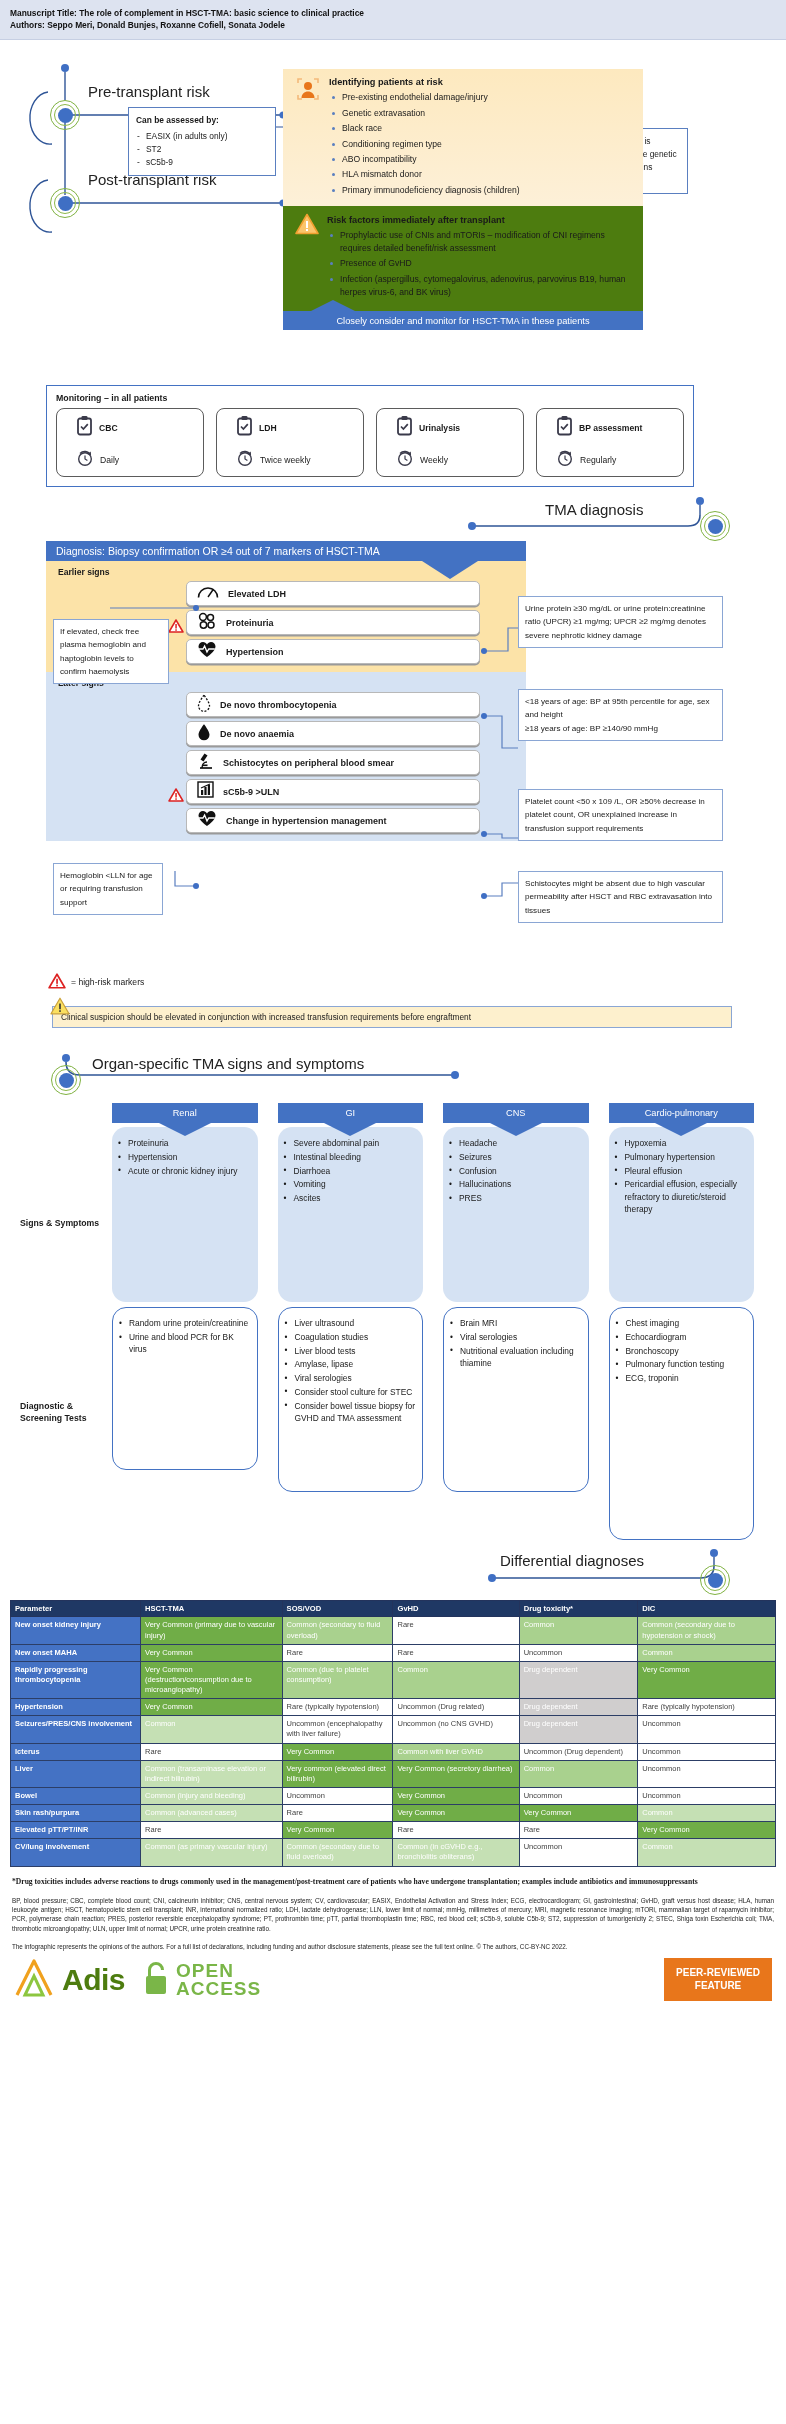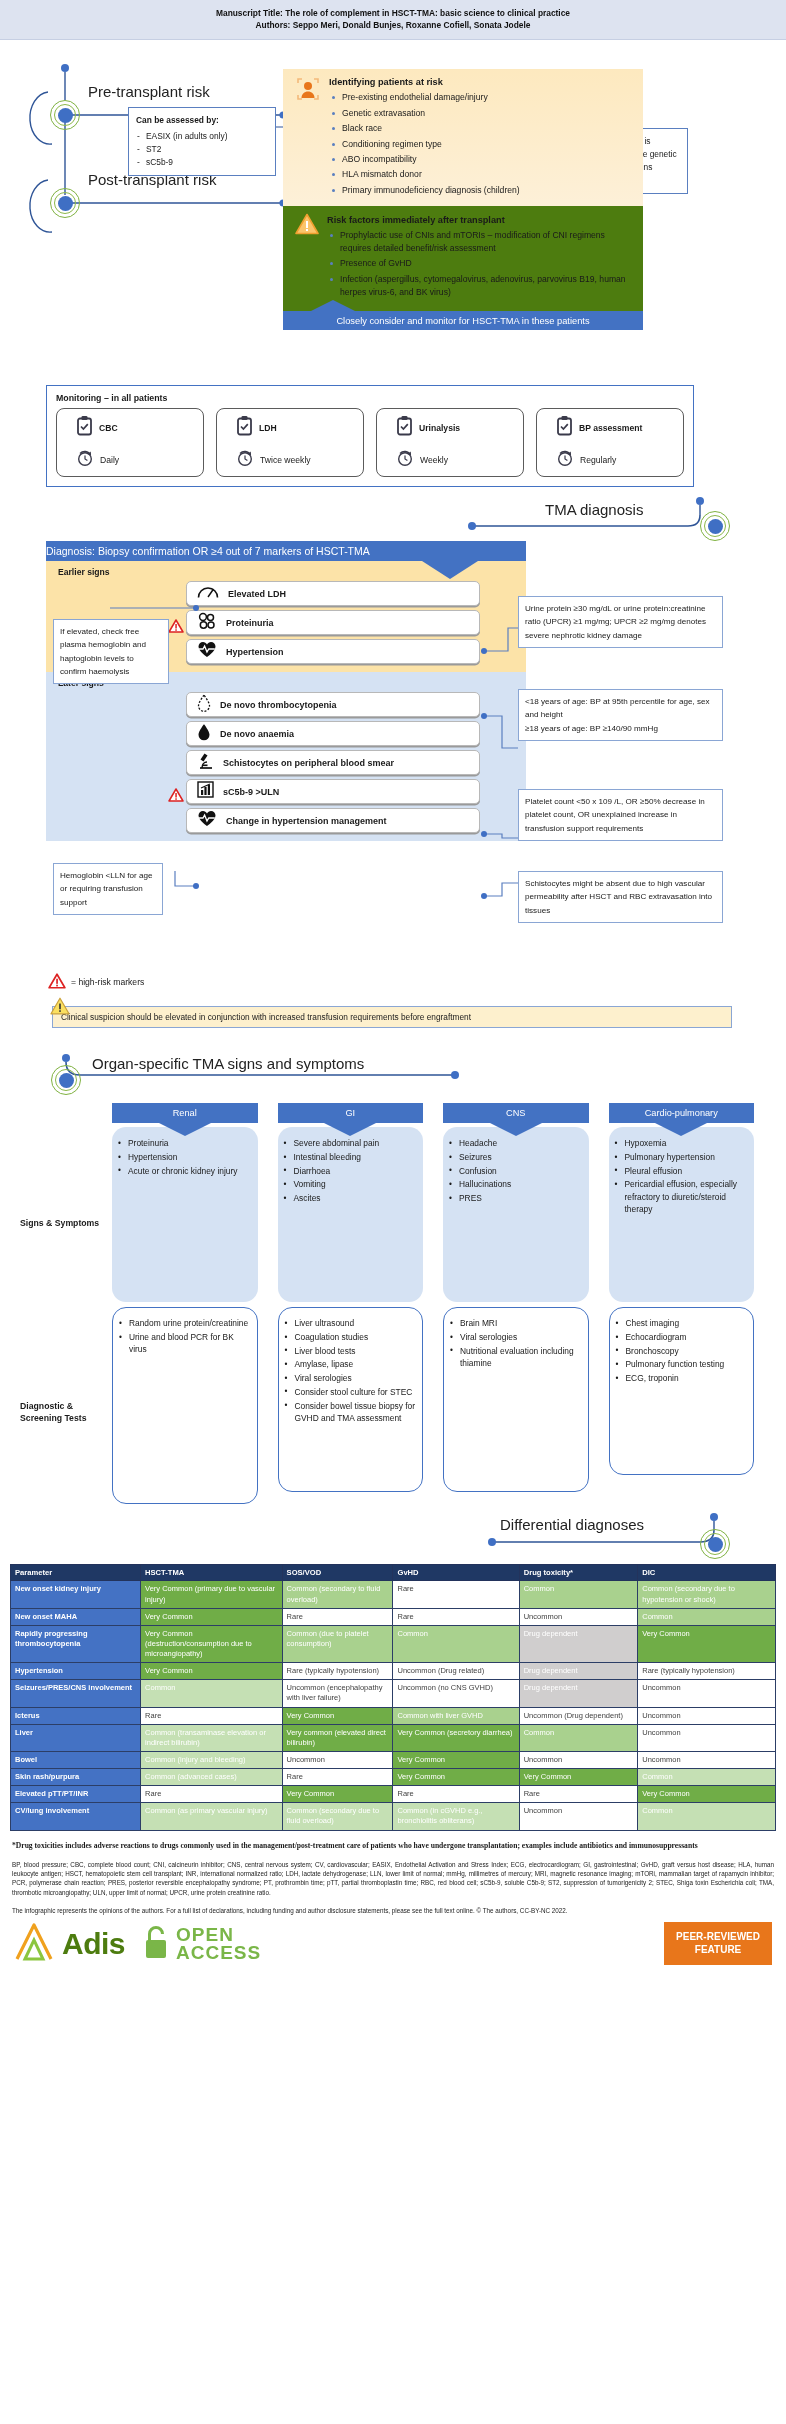--- a/index.html
+++ b/index.html
@@ -5,21 +5,21 @@
   * { box-sizing: border-box; margin:0; padding:0; }
   body {
     width:786px; background:#fff;
     font-family:"Liberation Sans", sans-serif;
     color:#1a1a1a; position:relative;
   }
   .page { width:786px; position:relative; padding-bottom:10px; }
 
   
   .header {
-    background:#dde3f0; text-align:center; padding:7px 10px 8px;
+    background:#dde3f0; padding:7px 10px 8px;
     border-bottom:1px solid #c6cfe3;
   }
   .header div { font-size:8.4px; font-weight:bold; line-height:1.45; color:#111; }
 
   
   .sec { position:relative; }
   .node-label { font-size:15px; color:#222; white-space:nowrap; }
 
   
   .ring {
@@ -80,21 +80,21 @@
     min-height:62px;
   }
   .mon-top { display:flex; align-items:center; gap:6px; margin-bottom:9px;}
   .mon-bot { display:flex; align-items:center; gap:6px; }
   .mon-name { font-size:8.6px; font-weight:bold;}
   .mon-freq { font-size:8.6px; }
 
   
   .diag-wrap { position:relative; }
   .diag-head {
-    background:#4372c3; color:#fff; font-size:10.5px; padding:4px 0;
+    background:#4372c3; color:#fff; font-size:10.5px; padding:4px 10px;
     position:relative;
   }
   .diag-head-notch {
     position:absolute; right:48px; top:100%; width:0;height:0;
     border-left:28px solid transparent; border-right:28px solid transparent;
     border-top:18px solid #4372c3;
   }
   .earlier { background:#fce3a8; padding:6px 0 8px 12px;}
   .later   { background:#d5e2f3; padding:6px 0 8px 12px;}
   .zone-label { font-size:8.6px; font-weight:bold; margin-bottom:4px;}
@@ -591,21 +591,21 @@
 
         <div style="flex:1;display:flex;flex-direction:column;">
           <div class="organ-head">Renal</div>
           <div class="organ-sym" style="height:175px;">
             <ul>
               <li>Proteinuria</li>
               <li>Hypertension</li>
               <li>Acute or chronic kidney injury</li>
             </ul>
           </div>
-          <div class="organ-test" style="height:197px;">
+          <div class="organ-test" style="height:163px;">
             <ul>
               <li>Random urine protein/creatinine</li>
               <li>Urine and blood PCR for BK virus</li>
             </ul>
           </div>
         </div>
 
         <div style="flex:1;display:flex;flex-direction:column;">
           <div class="organ-head">GI</div>
           <div class="organ-sym" style="height:175px;">
@@ -653,21 +653,21 @@
         <div style="flex:1;display:flex;flex-direction:column;">
           <div class="organ-head">Cardio-pulmonary</div>
           <div class="organ-sym" style="height:175px;">
             <ul>
               <li>Hypoxemia</li>
               <li>Pulmonary hypertension</li>
               <li>Pleural effusion</li>
               <li>Pericardial effusion, especially refractory to diuretic/steroid therapy</li>
             </ul>
           </div>
-          <div class="organ-test" style="height:168px;">
+          <div class="organ-test" style="height:233px;">
             <ul>
               <li>Chest imaging</li>
               <li>Echocardiogram</li>
               <li>Bronchoscopy</li>
               <li>Pulmonary function testing</li>
               <li>ECG, troponin</li>
             </ul>
           </div>
         </div>
 

